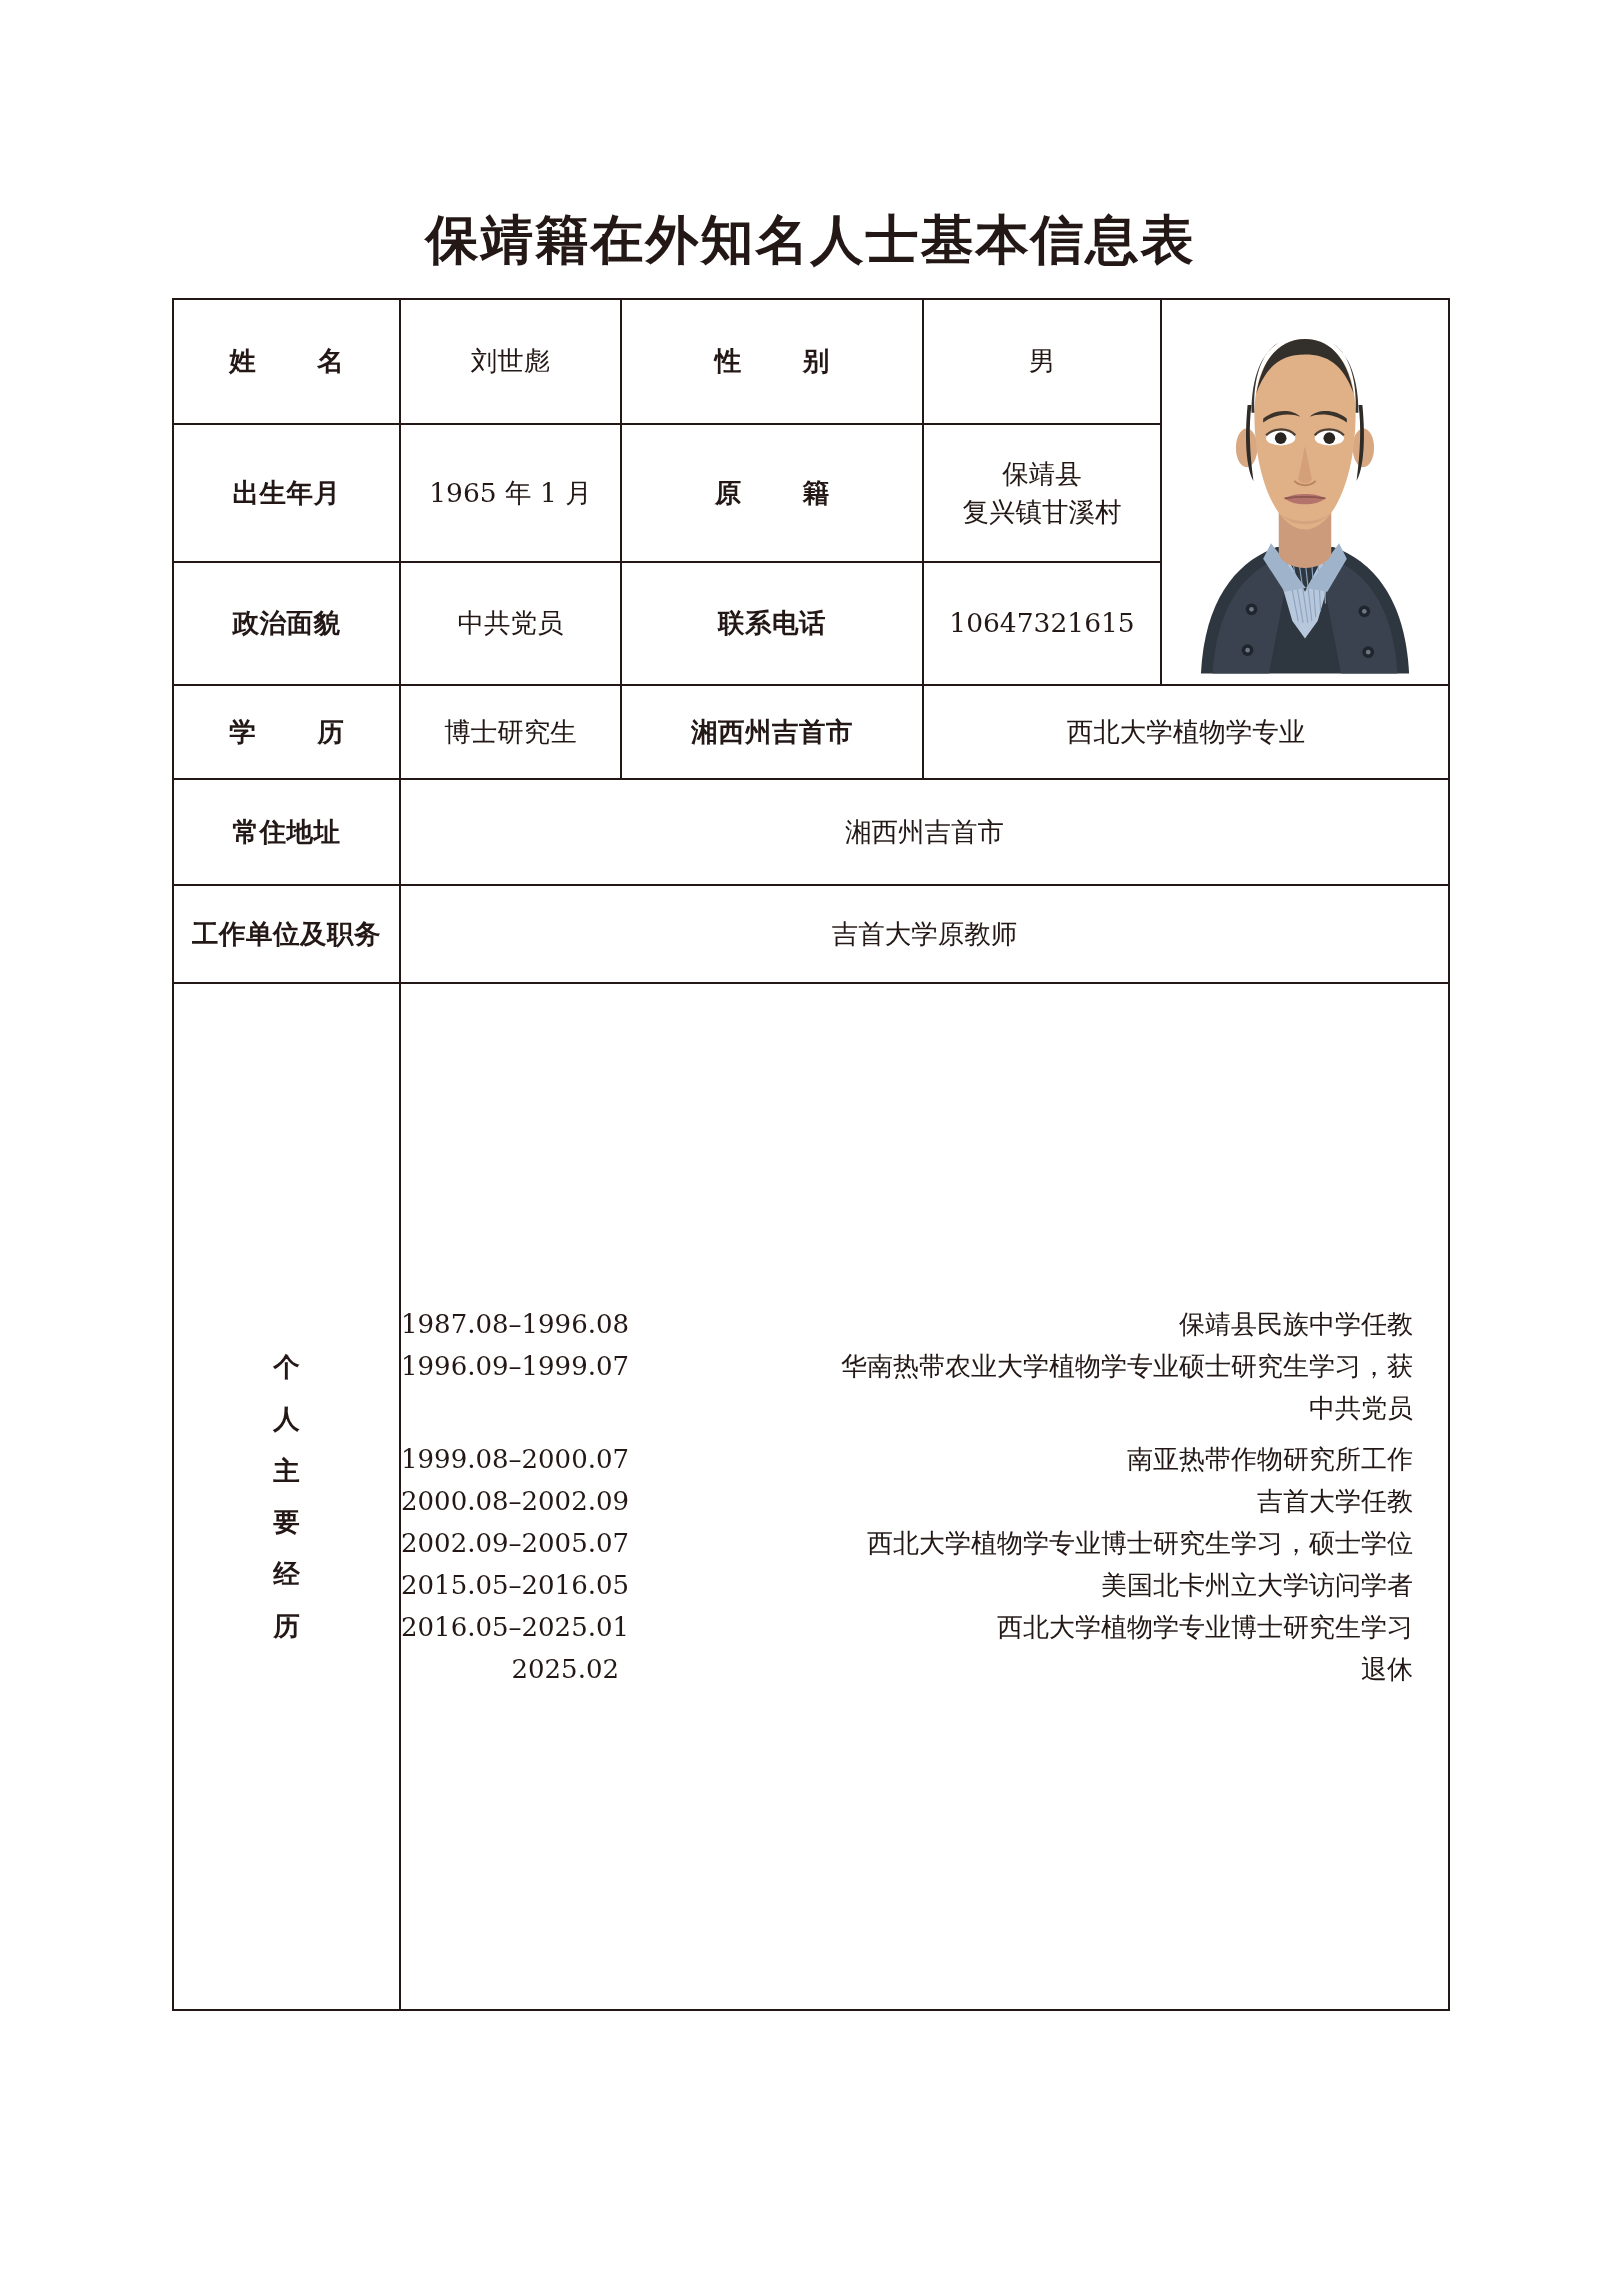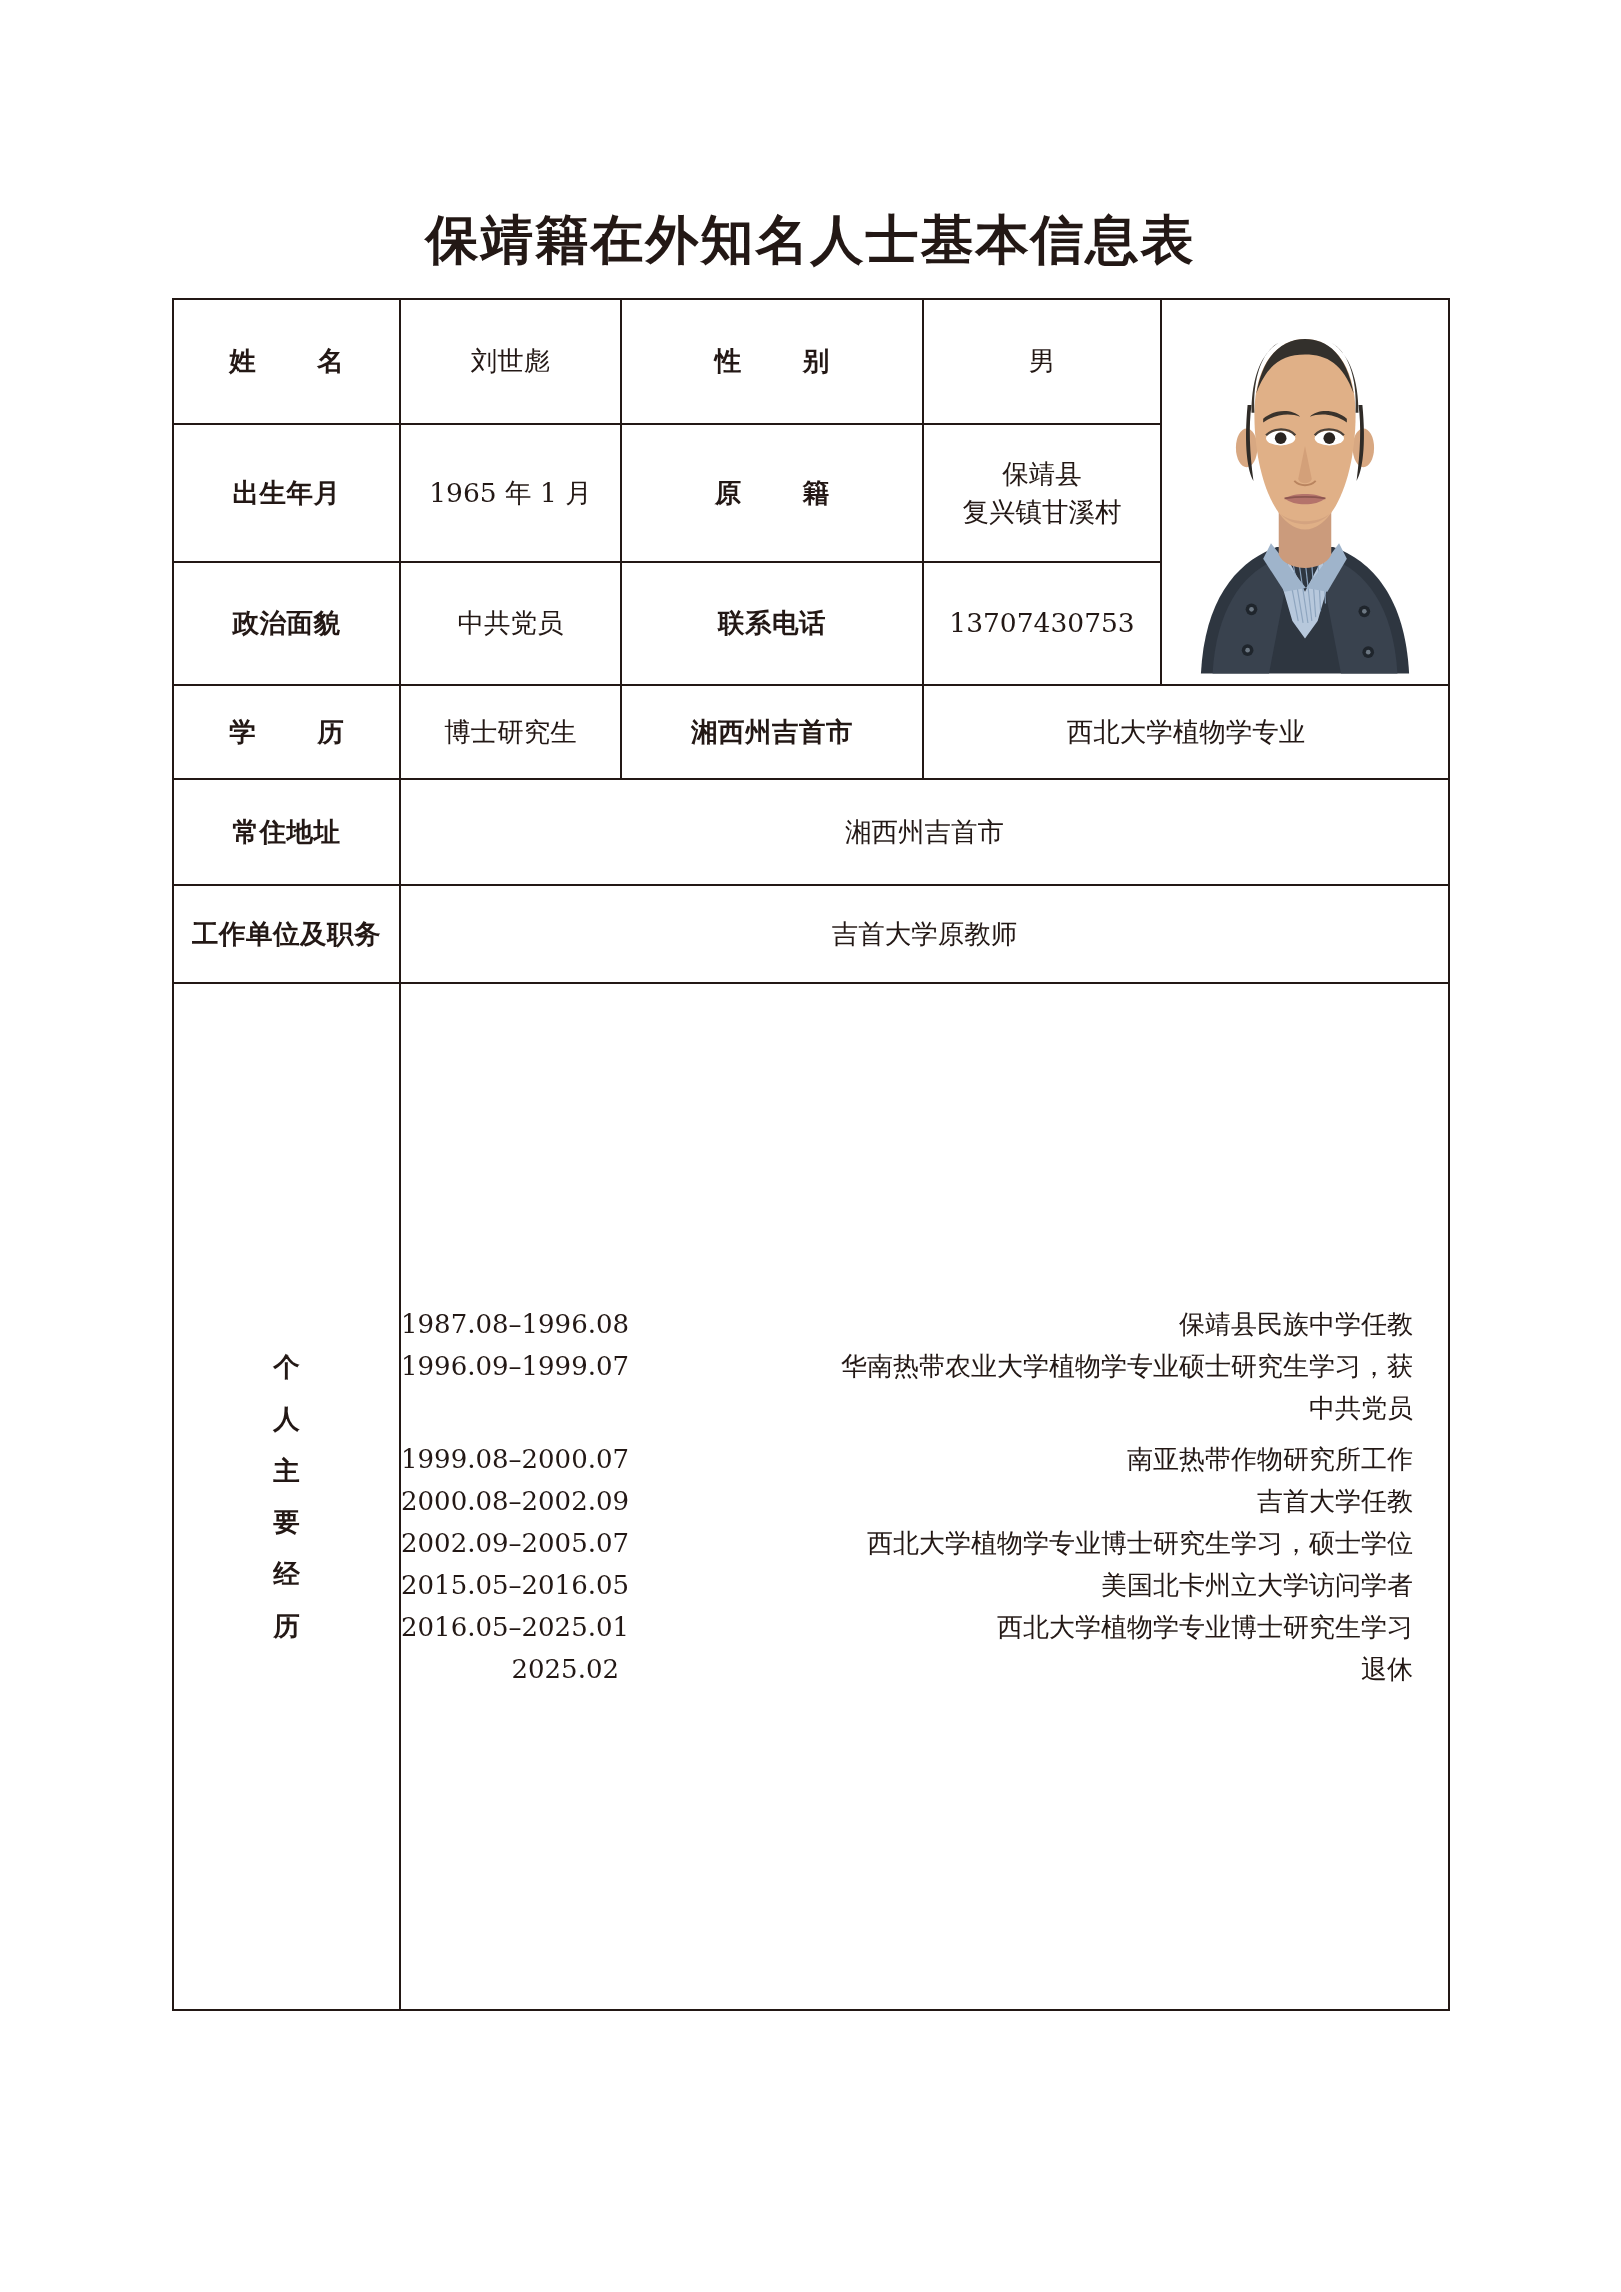--- a/index.html
+++ b/index.html
@@ -229,21 +229,21 @@
         <td class="val">
           <div>保靖县</div>
           <div>复兴镇甘溪村</div>
         </td>
       </tr>
 
       <tr class="r3">
         <td class="lbl">政治面貌</td>
         <td class="val" colspan="2">中共党员</td>
         <td class="lbl" colspan="2">联系电话</td>
-        <td class="val">13707430753</td>
+        <td class="val">10647321615</td>
       </tr>
 
       <tr class="r4">
         <td class="lbl sp2">学　历</td>
         <td class="val" colspan="2">博士研究生</td>
         <td class="lbl" colspan="2">湘西州吉首市</td>
         <td class="val" colspan="2">西北大学植物学专业</td>
       </tr>
 
       <tr class="r5">

